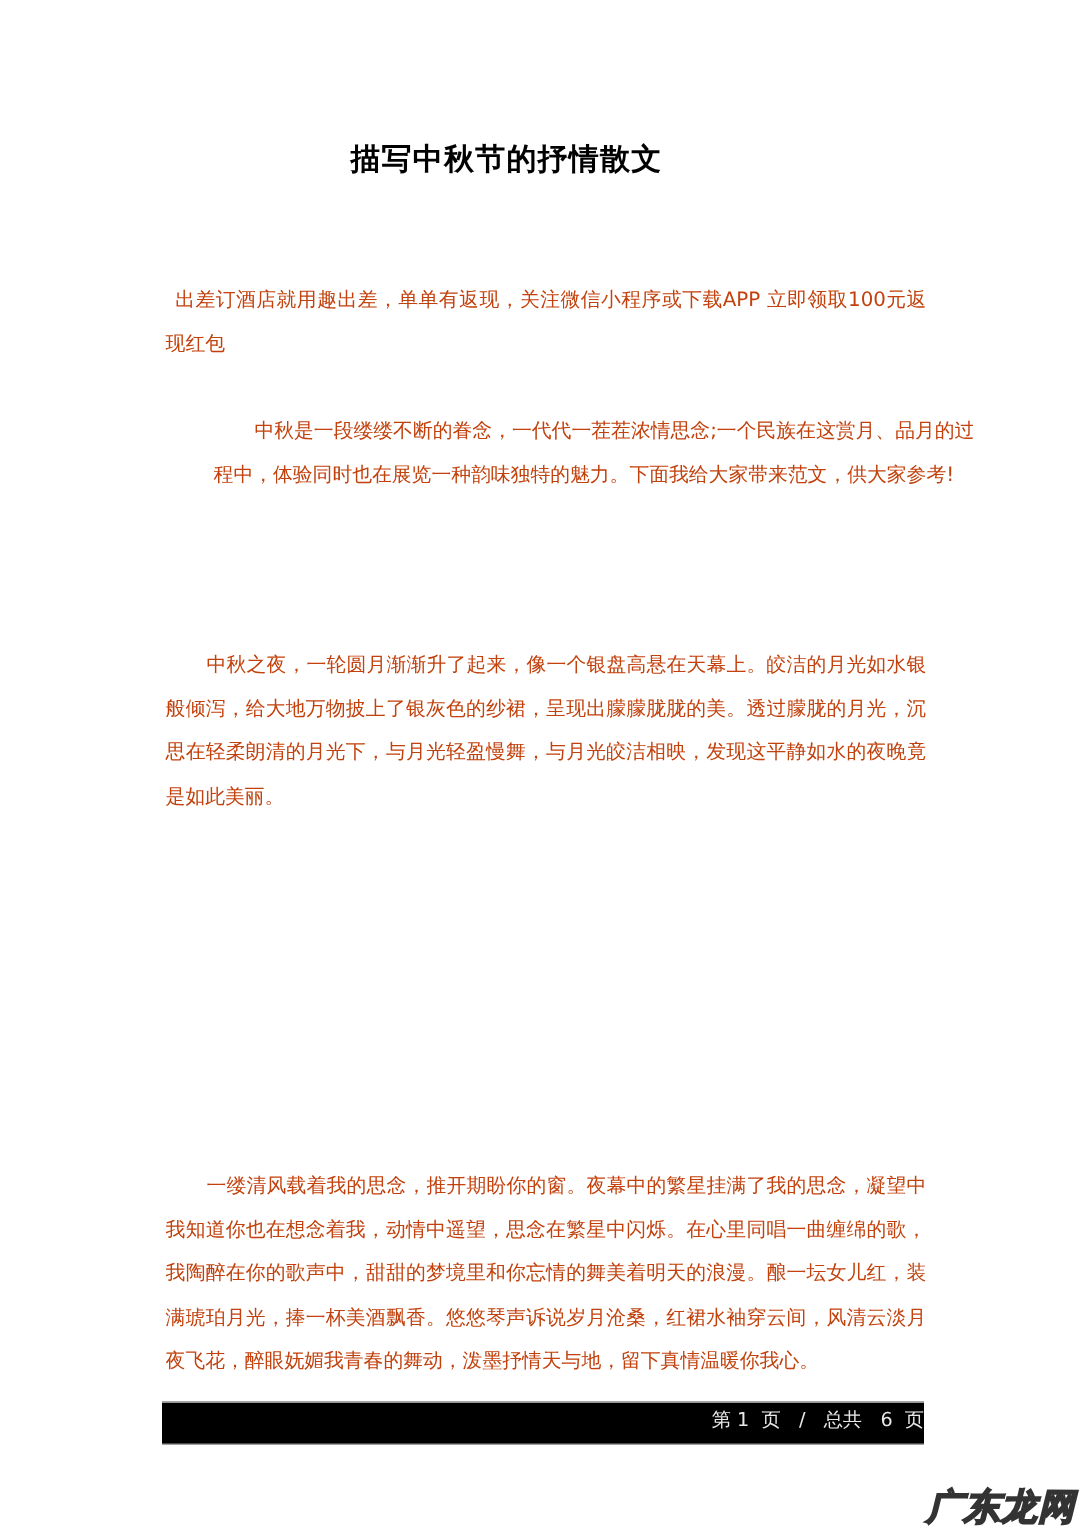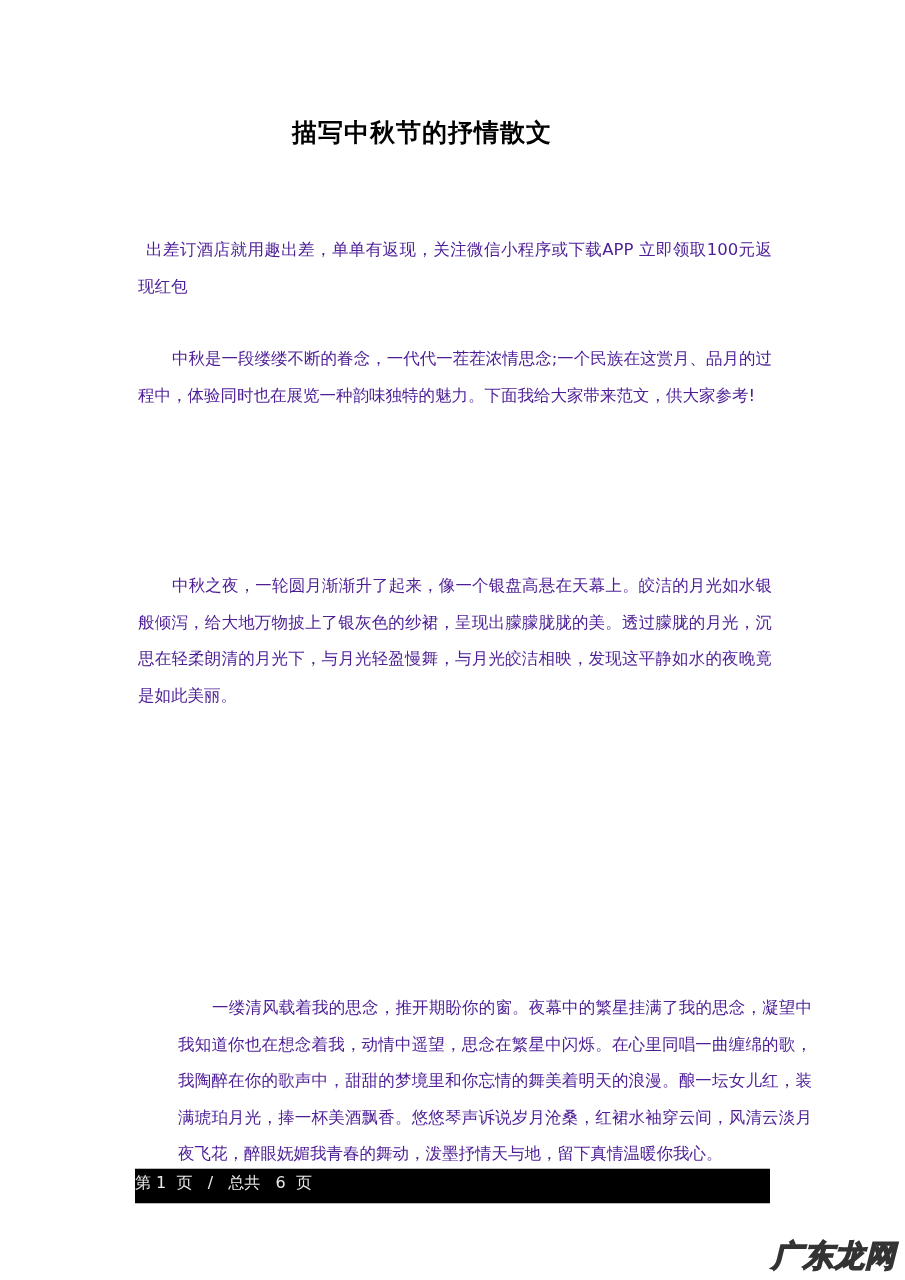--- a/index.html
+++ b/index.html
@@ -3,33 +3,33 @@
 <meta charset="utf-8">
 <style>
   html, body { margin: 0; padding: 0; background: #ffffff; }
   body { width: 905px; height: 1280px; position: relative; overflow: hidden;
          font-family: "DejaVu Sans", "Liberation Sans", sans-serif; color: #111; }
   .page { position: absolute; left: 0; top: 0; width: 905px; height: 1280px; }
   .title { position: absolute; left: 0; top: 116px; width: 844px; text-align: center;
            font-size: 25px; font-weight: bold; letter-spacing: 1px; color: #000;
            font-family: "DejaVu Sans", sans-serif; }
   .para { position: absolute; left: 138px; width: 634px; font-size: 16.5px;
-          line-height: 36.6px; color: #4c1d95; margin: 0; text-align: justify;
+          line-height: 36.6px; color: #c2410c; margin: 0; text-align: justify;
           font-family: "DejaVu Sans", sans-serif; }
   .indent { text-indent: 34px; }
   .ad { top: 232px; text-indent: 8px; }
-  .p1 { top: 341px; }
+  .p1 { top: 341px; margin-left: 40px; }
   .h1 { top: 481px; }
-  .p2 { top: 568px; }
+  .p2 { top: 536px; }
   .p3 { top: 728px; }
-  .p4 { top: 990px; margin-left: 40px; }
+  .p4 { top: 970px; }
   .footer-bar { position: absolute; left: 135px; top: 1168px; width: 635px; height: 36px;
                 background: #000; border-top: 1px solid #bbb; border-bottom: 1px solid #bbb;
                 box-sizing: border-box; }
-  .footer-text { position: absolute; left: 0; top: 4px; width: 100%; text-align: left;
+  .footer-text { position: absolute; left: 0; top: 4px; width: 100%; text-align: right;
                  color: #e8e8e8; font-size: 16px; white-space: pre;
                  font-family: "DejaVu Sans", sans-serif; }
   .watermark { position: absolute; left: 772px; top: 1236px; font-size: 30px;
                font-weight: bold; color: #fff; font-style: italic;
                -webkit-text-stroke: 1.6px #333; letter-spacing: 1px;
                font-family: "DejaVu Sans", sans-serif; }
 </style>
 </head>
 <body>
 

